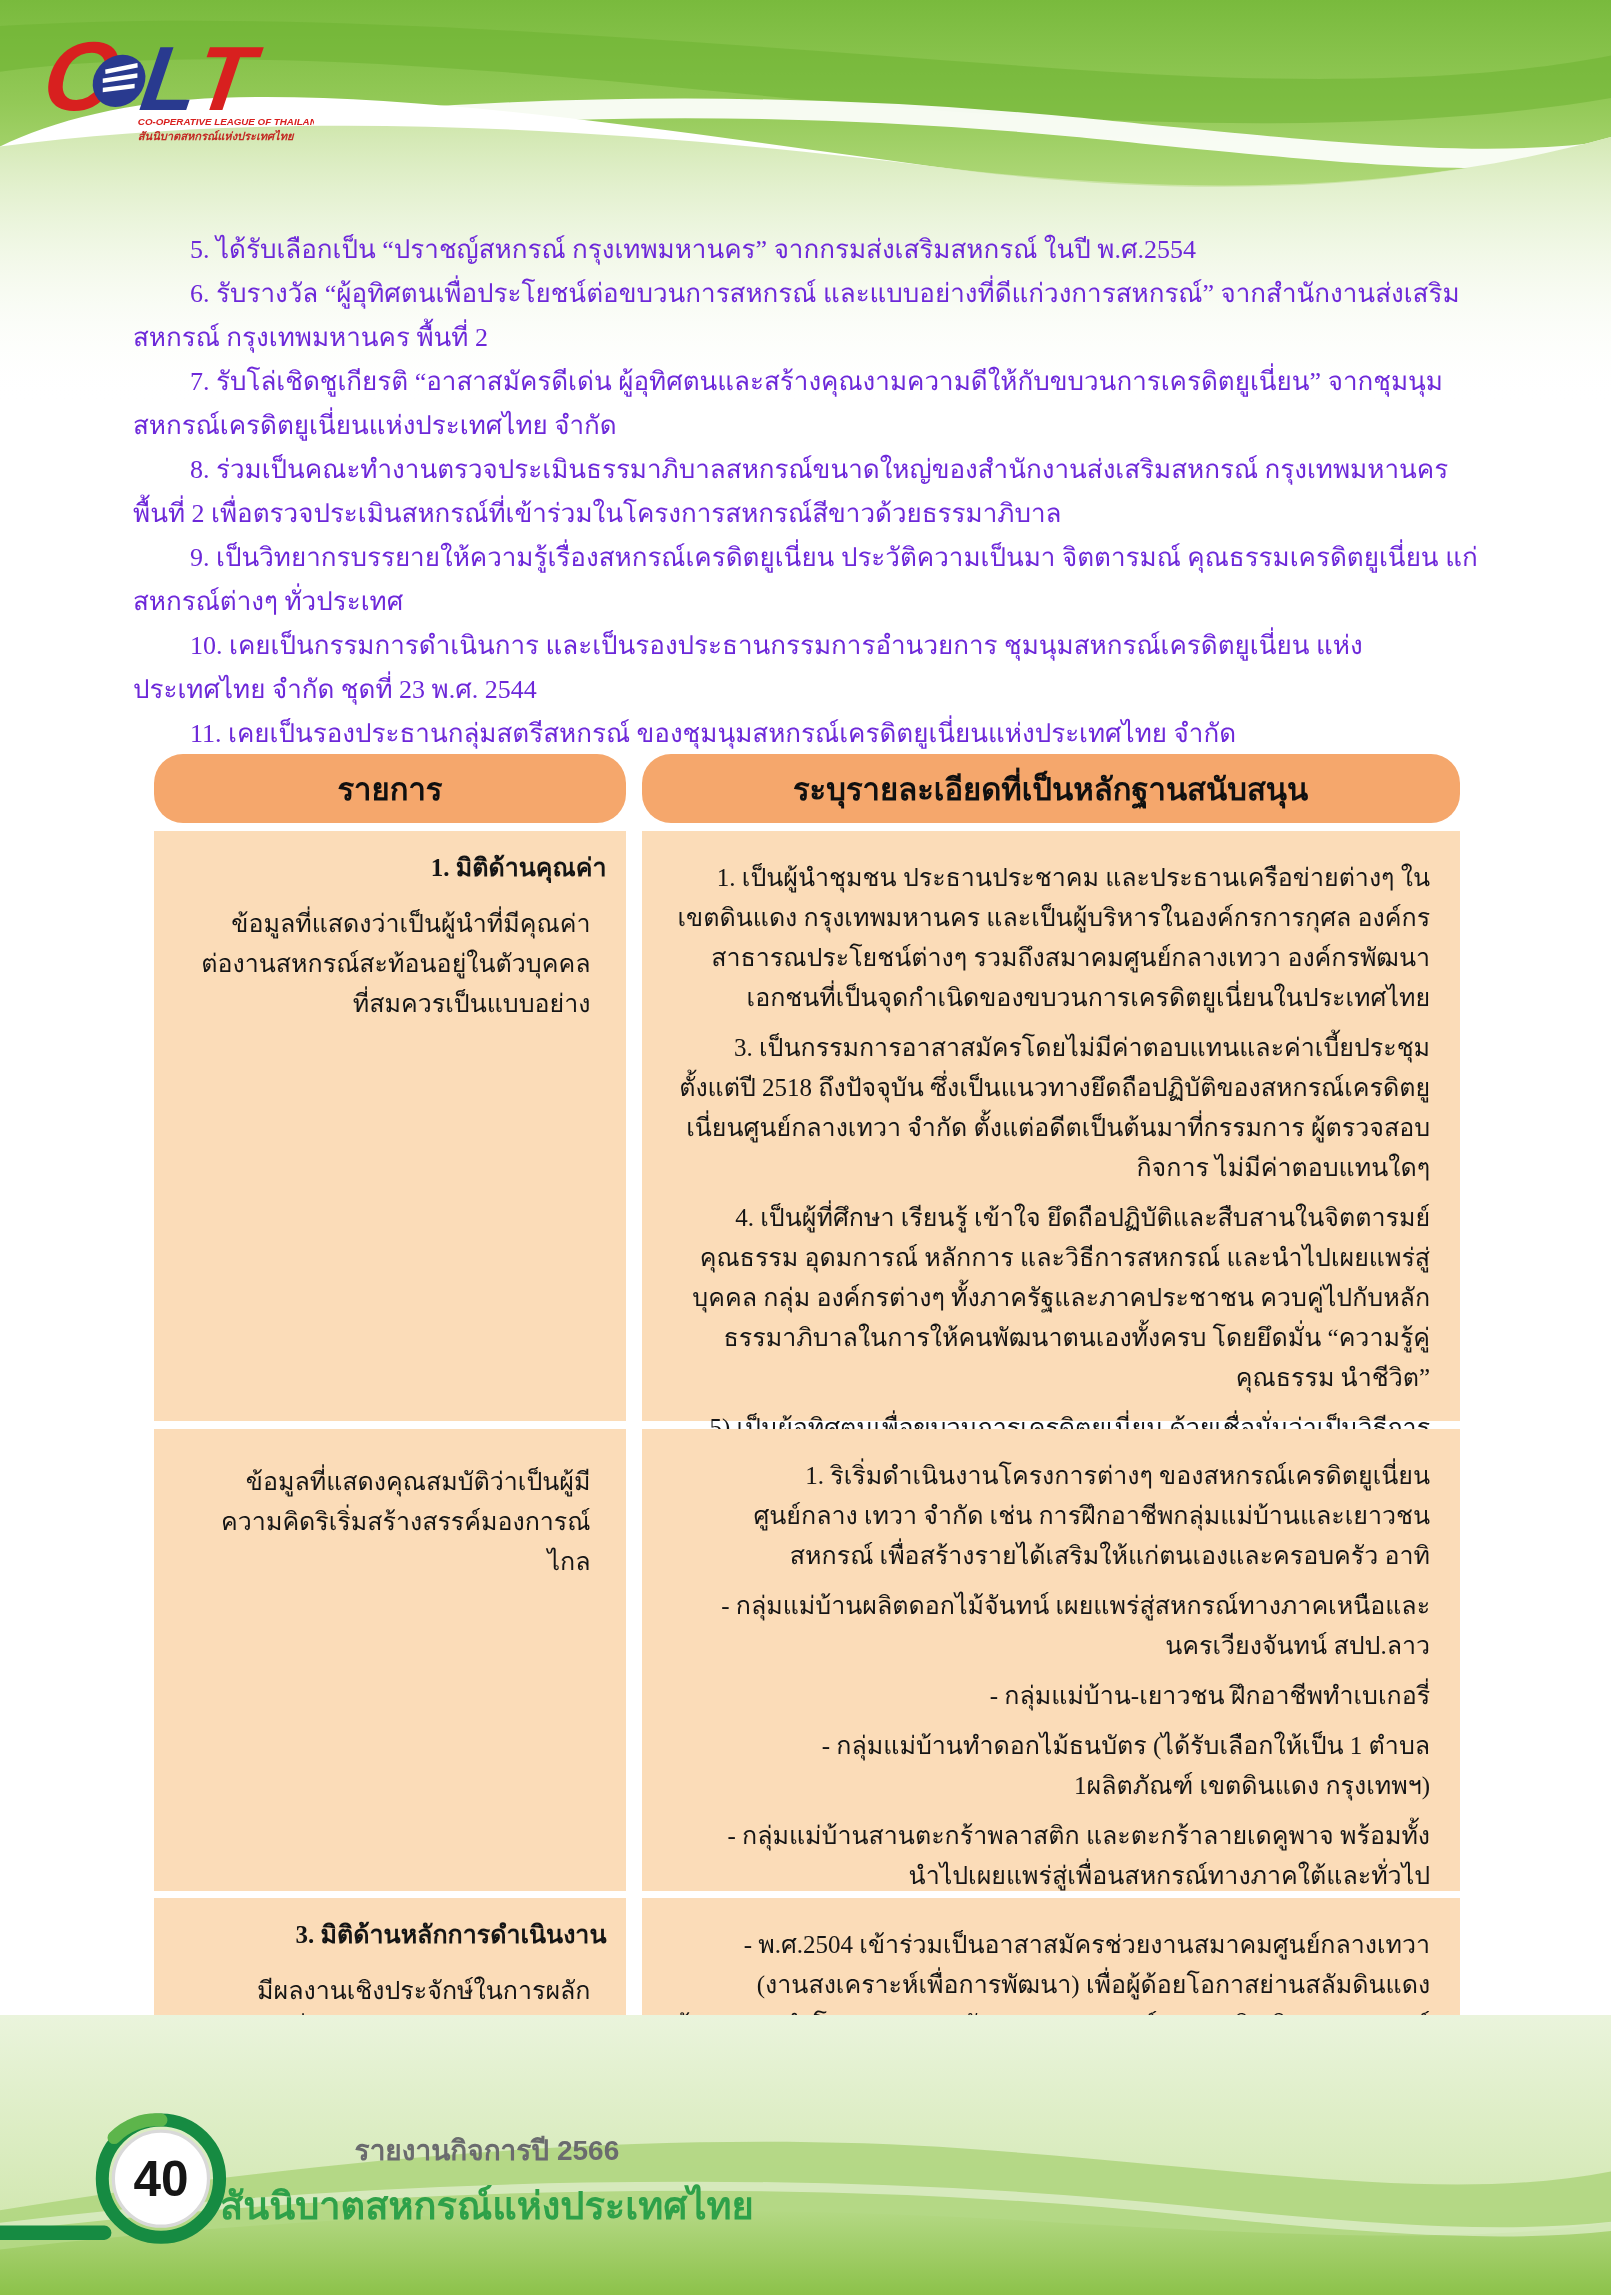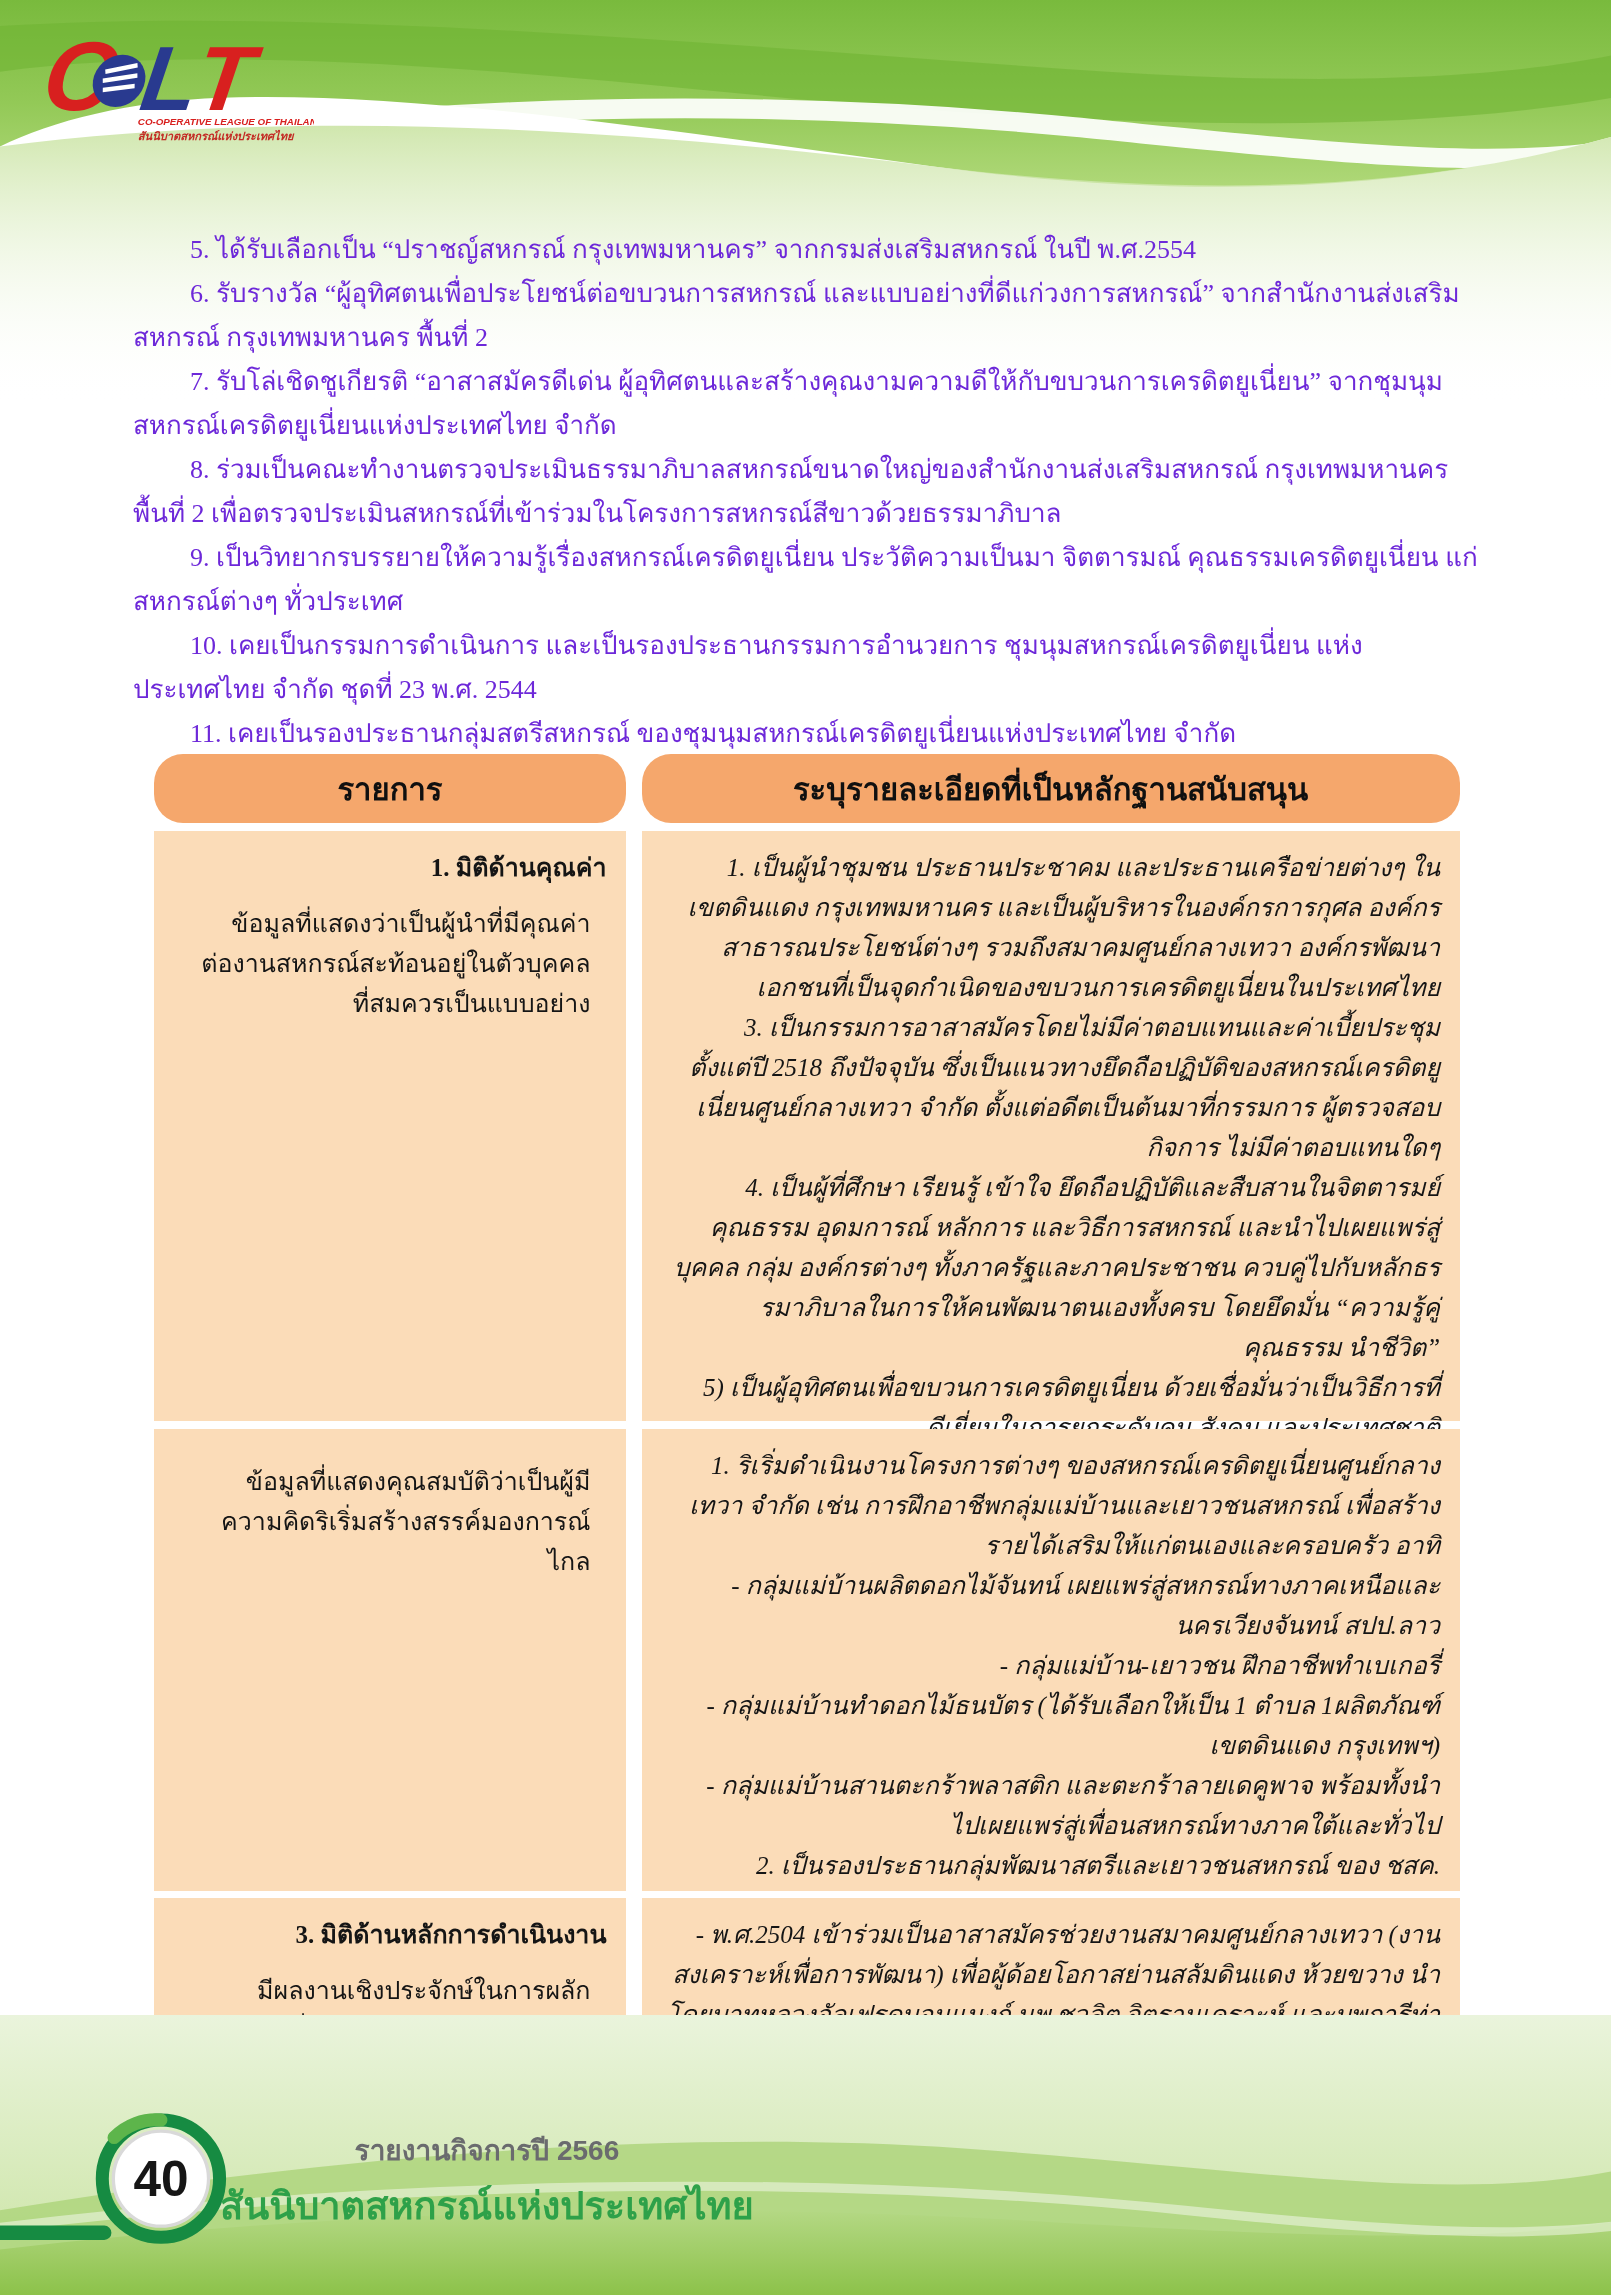--- a/index.html
+++ b/index.html
@@ -37,21 +37,21 @@
   }
   .td{
     background:#FBDCB8;
     font-size:25px;line-height:40px;color:#151515;
     padding:17px 19.5px 13px 21px;
     box-sizing:border-box;
     text-align:right;
   }
   .td .cell-title{font-weight:bold;margin:0;}
   .td .cell-sub{margin:16px;text-indent:40px;}
-  .td p.detail{margin:0;text-indent:30px;font-style:italic;}
+  .td p.detail{margin:10px;text-indent:30px;}
   
   .footer-badge-art{position:absolute;left:0;top:2105px;width:417px;height:189px;}
   .footer-text{
     position:absolute;left:220px;top:2128px;
     font-family:"Liberation Sans","DejaVu Sans",sans-serif;
   }
   .footer-line1{font-size:28px;color:#6A6B6E;font-weight:bold;margin:0;text-align:center;}
   .footer-line2{font-size:38px;color:#2EA149;font-weight:bold;margin:2.6px 0 0 0;}
 </style>
 </head>

